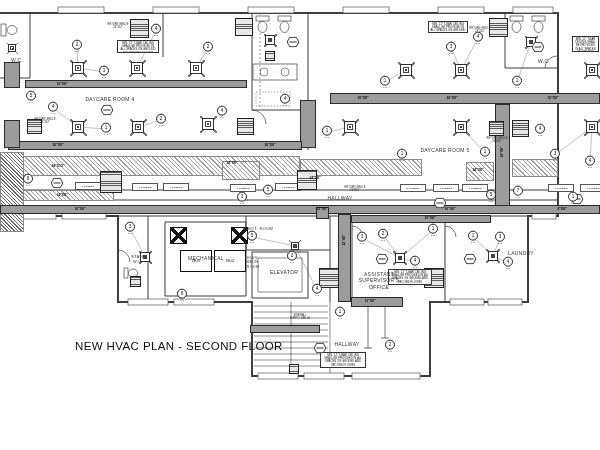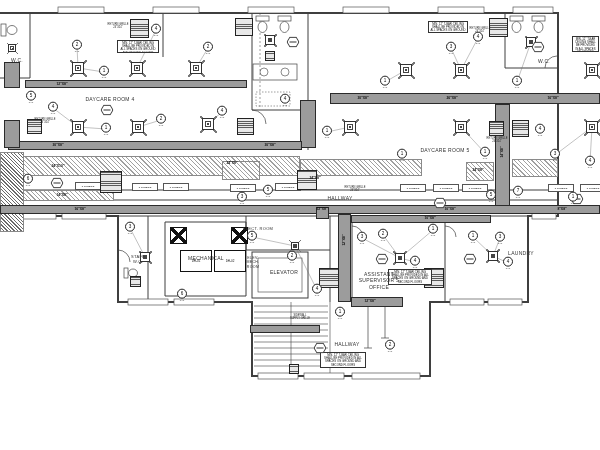--- a/index.html
+++ b/index.html
@@ -478,13 +478,14 @@
       <div class="tag" style="left: 317px; top: 290px;">
         <div class="c">4</div>
         <div class="y">TYP</div>
       </div>
       <div class="tag" style="left: 402px; top: 155px;">
         <div class="c">1</div>
         <div class="y">TYP</div>
       </div>
     </div>
 
+  <div class="title" style="left: 75px; top: 340px;">NEW HVAC PLAN - SECOND FLOOR</div>
 </div>
 
 </body></html>

